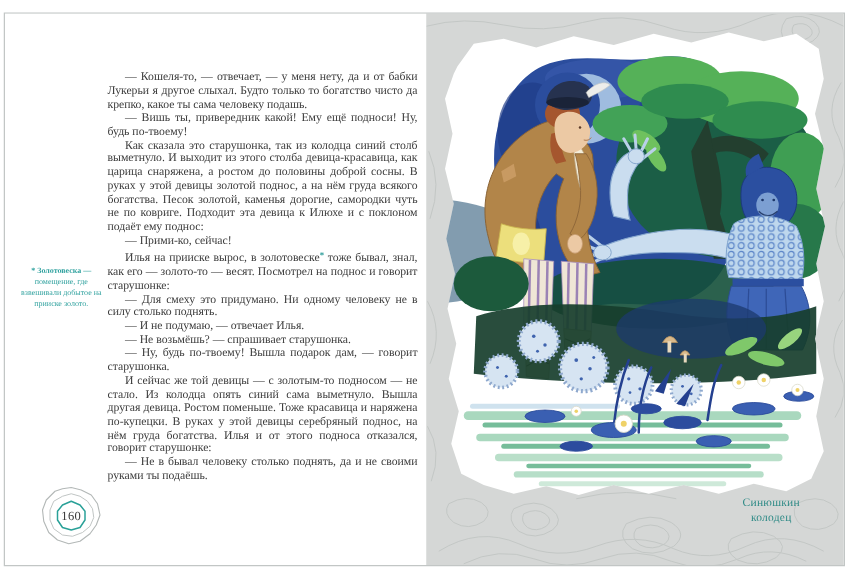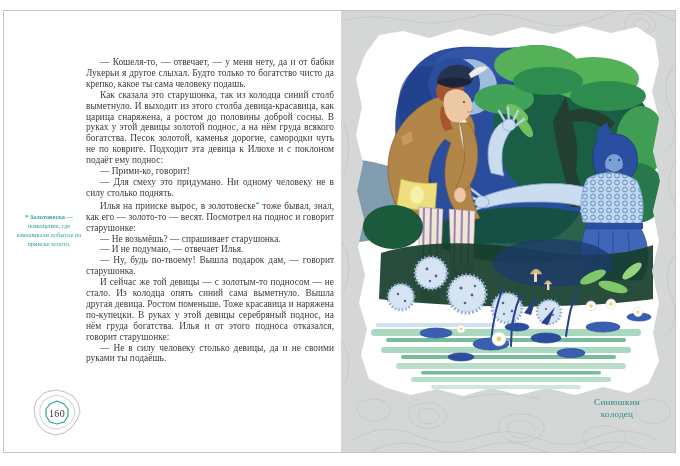--- a/index.html
+++ b/index.html
@@ -33,29 +33,30 @@
 </style>
 </head>
 <body>
 
 <div class="spread">
 
   <div class="page-left">
 
     <div class="story">
         <p>— Кошеля-то, — отвечает, — у меня нету, да и от бабки Лукерьи я другое слыхал. Будто только то богатство чисто да крепко, какое ты сама человеку подашь.</p>
+        <p>— Вишь ты, привередник какой! Ему ещё подноси! Ну, будь по-твоему!</p>
         <p>Как сказала это старушонка, так из колодца синий столб выметнуло. И выходит из этого столба девица-красавица, как царица снаряжена, а ростом до половины доброй сосны. В руках у этой девицы золотой поднос, а на нём груда всякого богатства. Песок золотой, каменья дорогие, самородки чуть не по ковриге. Подходит эта девица к Илюхе и с поклоном подаёт ему поднос:</p>
-        <p>— Прими-ко, говорит!</p>
+        <p>— Прими-ко, сейчас!</p>
+        <p>Илья на прииске вырос, в золотовеске<span class="fn">*</span> тоже бывал, знал, как его — золото-то — весят. Посмотрел на поднос и говорит старушонке:</p>
         <p>— Для смеху это придумано. Ни одному человеку не в силу столько поднять.</p>
-        <p>Илья на прииске вырос, в золотовеске<span class="fn">*</span> тоже бывал, знал, как его — золото-то — весят. Посмотрел на поднос и говорит старушонке:</p>
+        <p>— И не подумаю, — отвечает Илья.</p>
         <p>— Не возьмёшь? — спрашивает старушонка.</p>
-        <p>— И не подумаю, — отвечает Илья.</p>
         <p>— Ну, будь по-твоему! Вышла подарок дам, — говорит старушонка.</p>
         <p>И сейчас же той девицы — с золотым-то подносом — не стало. Из колодца опять синий сама выметнуло. Вышла другая девица. Ростом поменьше. Тоже красавица и наряжена по-купецки. В руках у этой девицы серебряный поднос, на нём груда богатства. Илья и от этого подноса отказался, говорит старушонке:</p>
-        <p>— Не в силу человеку столько девицы, да и не своими руками ты подаёшь.</p>
+        <p>— Не в бывал человеку столько поднять, да и не своими руками ты подаёшь.</p>
       </div>
 
     <div class="margin-note">
       <b>* Золотовеска —</b>
       <span>помещение, где взвешивали добытое на прииске золото.</span>
     </div>
 
     <div class="badge">
       <svg width="52" height="50" viewBox="0 0 52 50">
         <polygon points="26,2 34,4 42,8 47,15 49,24 46,32 41,39 33,45 24,47 15,44 8,38 4,29 3,20 6,12 13,5 19,3" fill="#ffffff" stroke="#b3b8b7" stroke-width="0.9" stroke-linejoin="round"></polygon>

